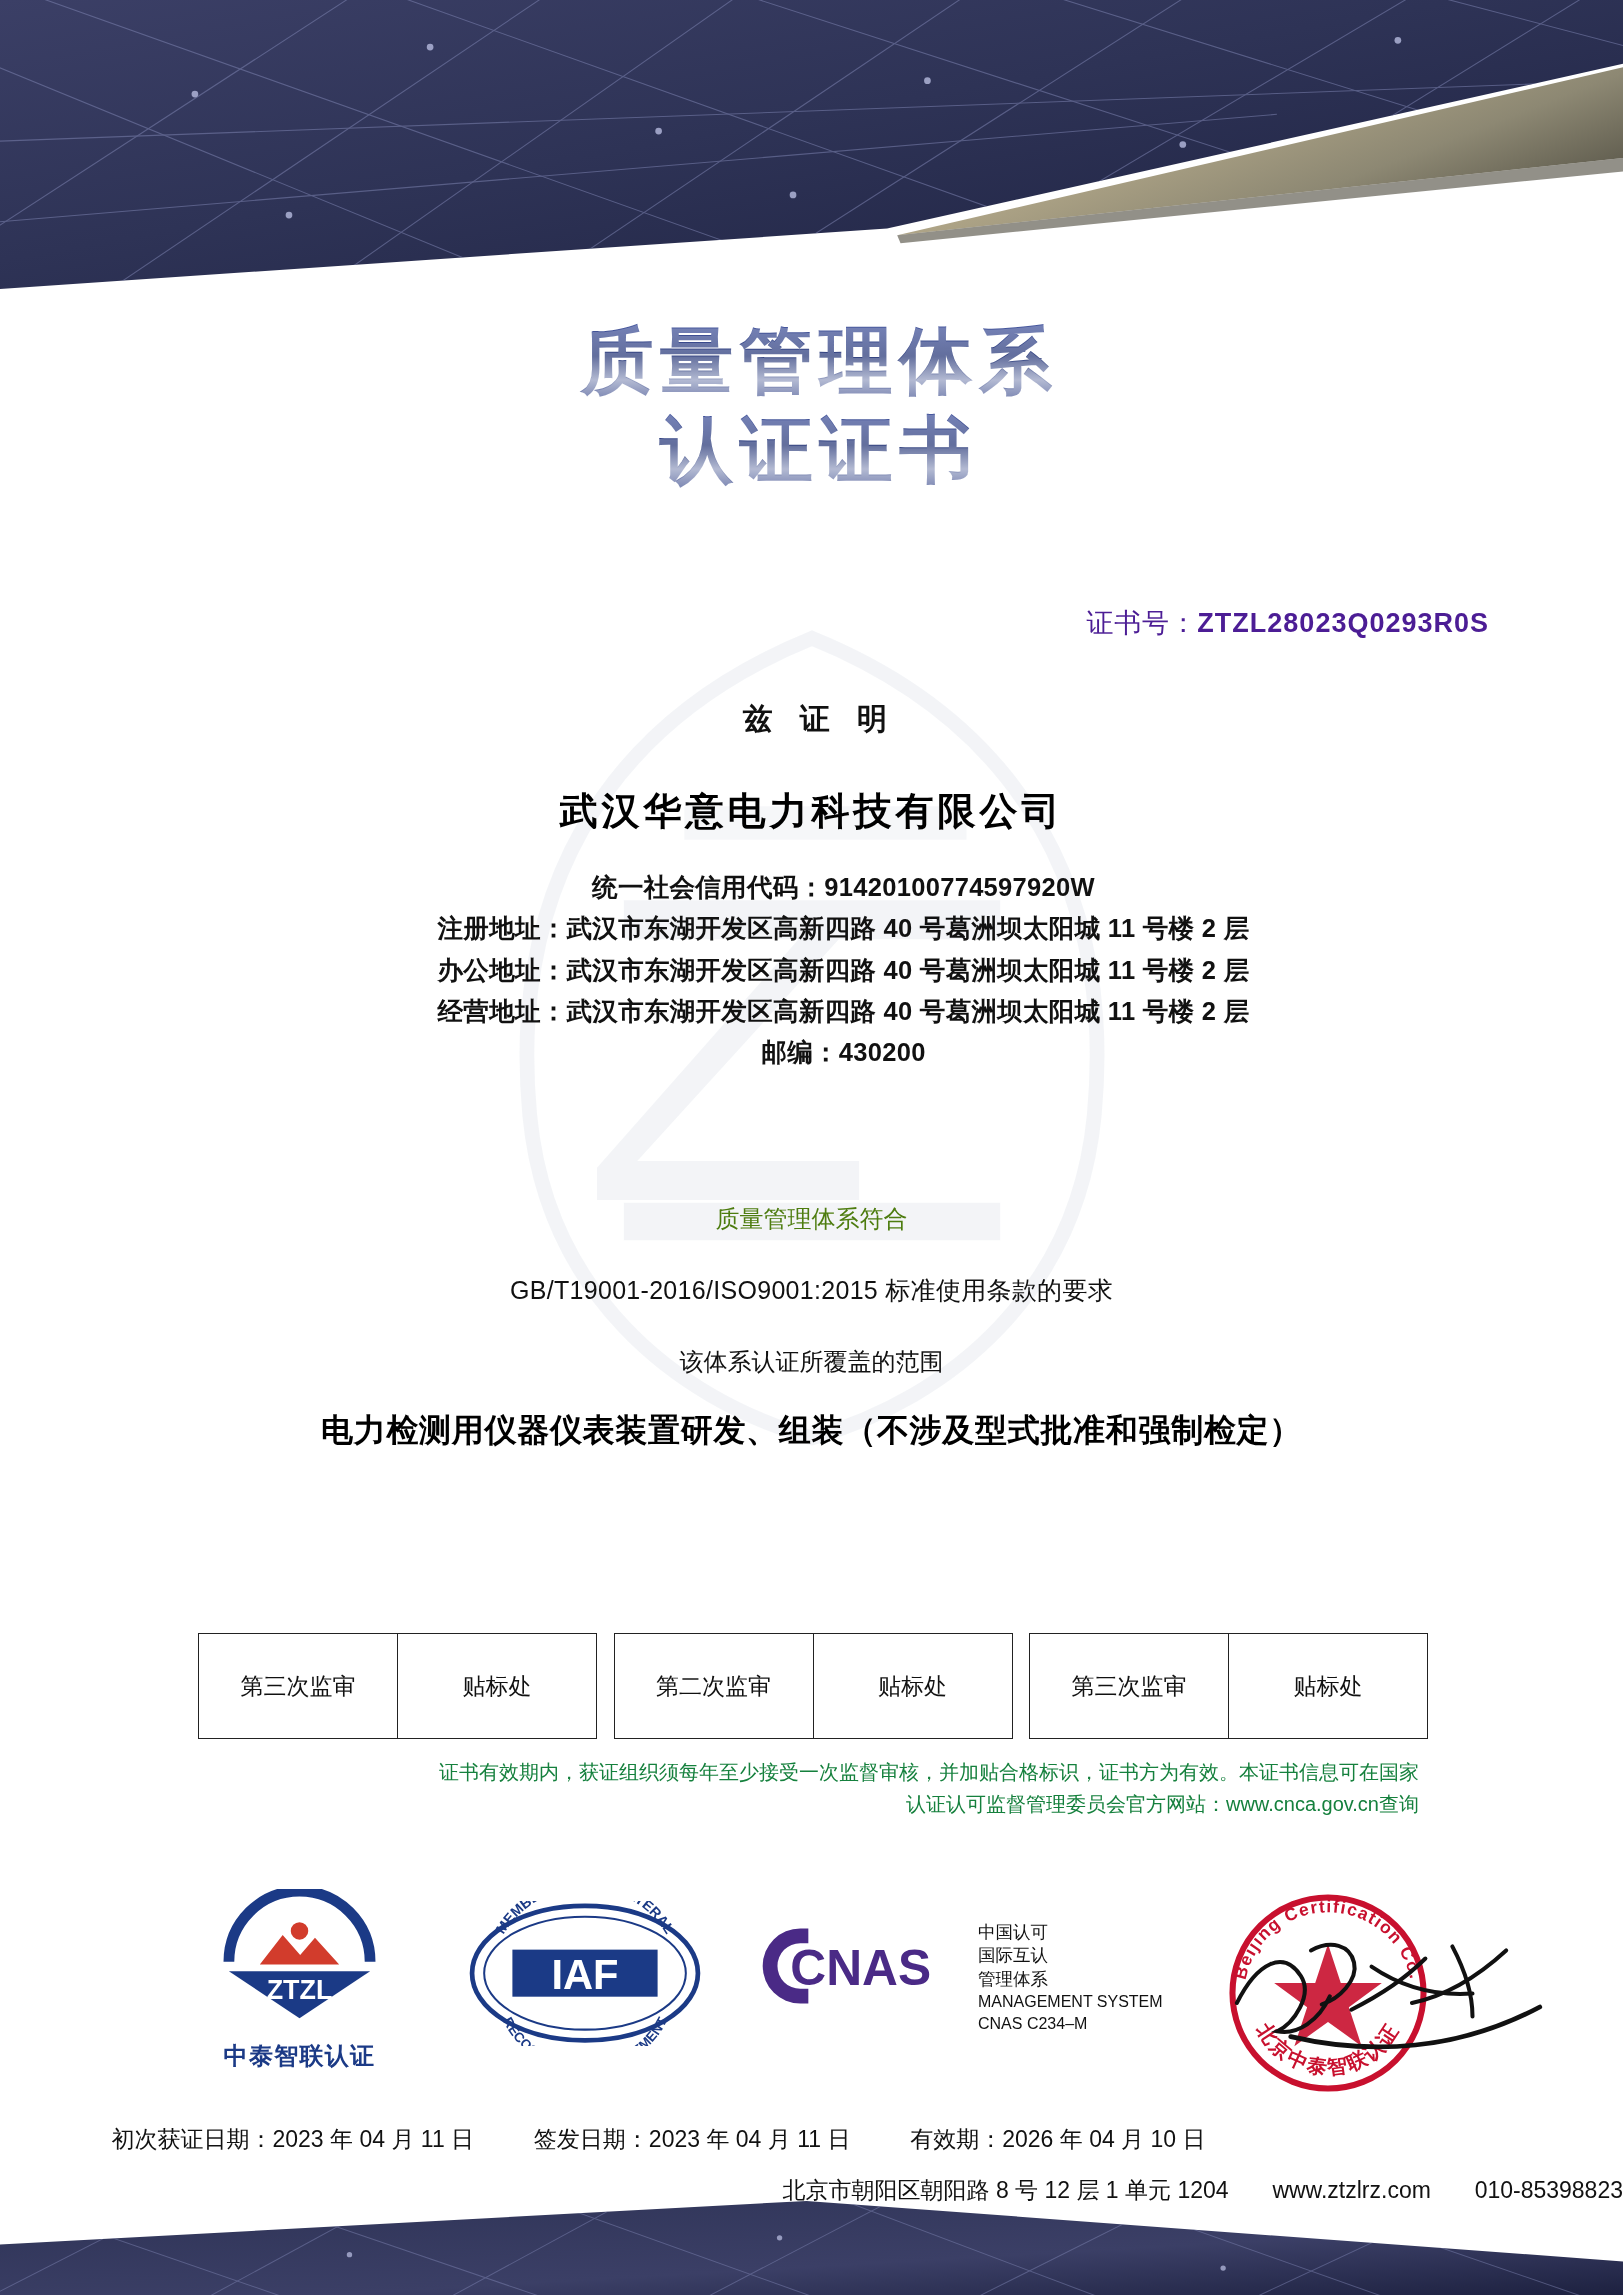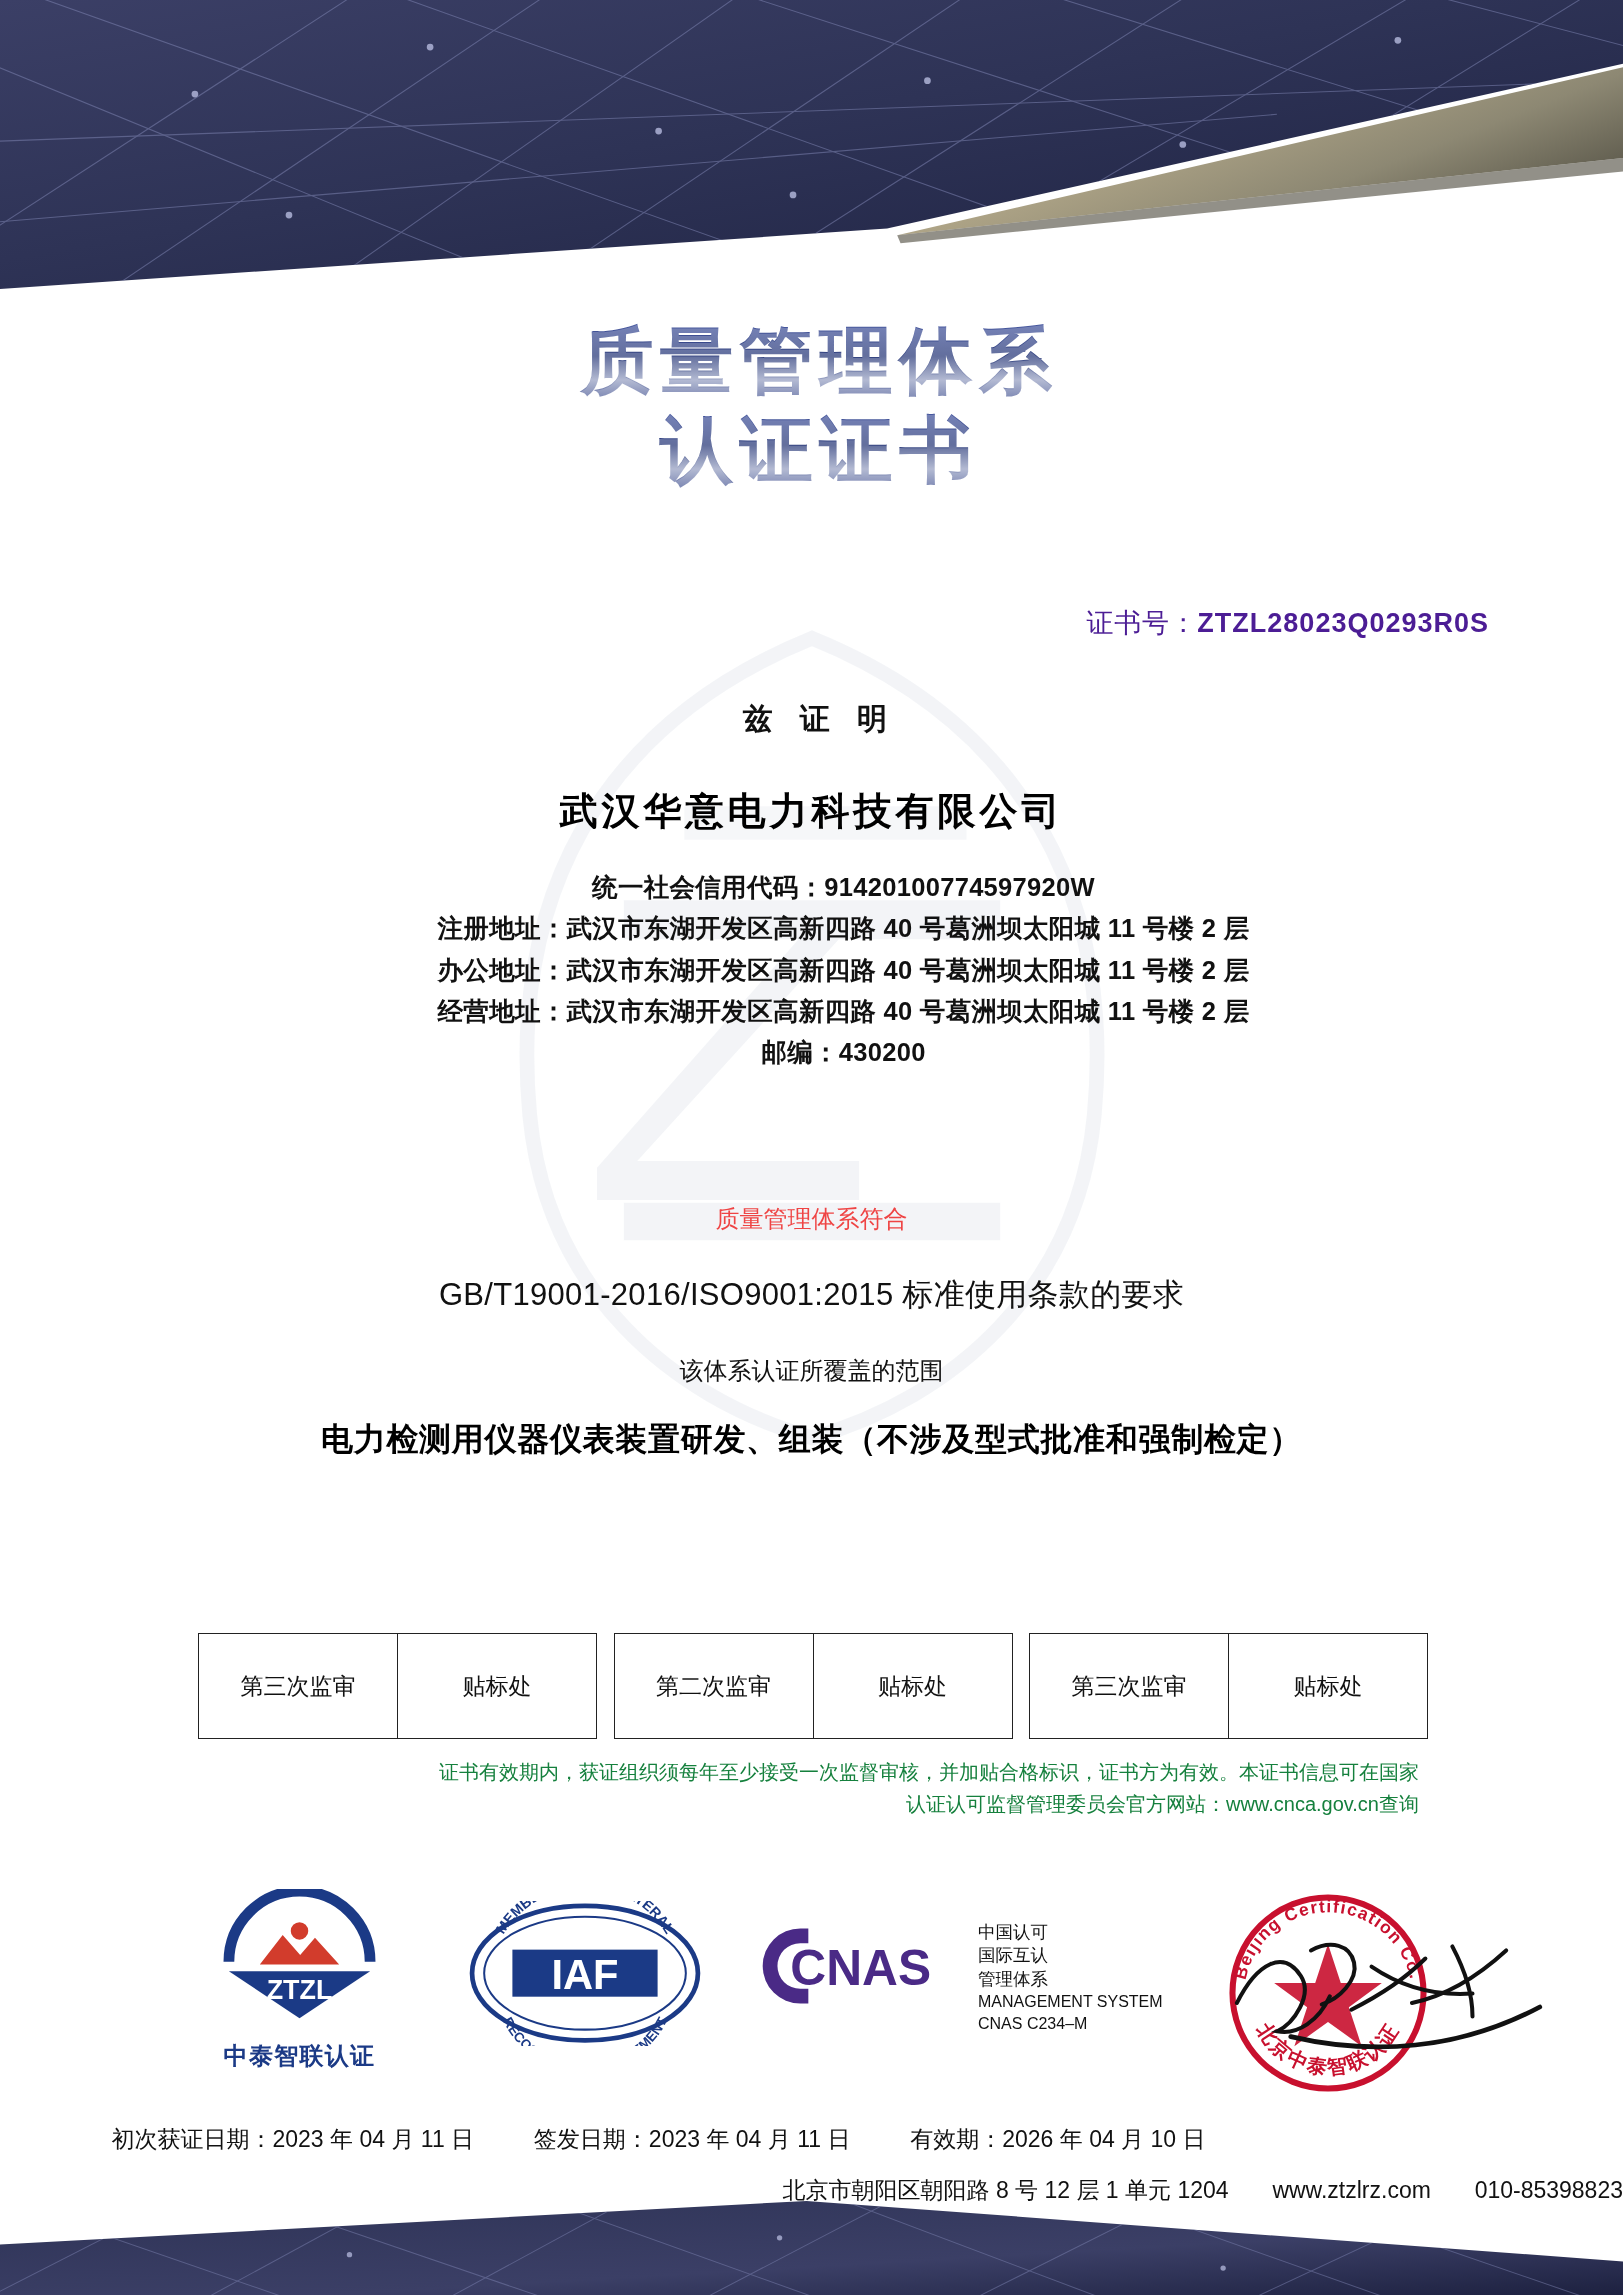--- a/index.html
+++ b/index.html
@@ -132,25 +132,25 @@
 
   .scope-block {
     position: absolute;
     left: 0;
     top: 1203px;
     width: 1623px;
     text-align: center;
   }
   .scope-small {
     font-size: 24px;
-    color: #ef4444;
+    color: #4d7c0f;
     margin-bottom: 39px;
   }
   .standard {
-    font-size: 31px;
+    font-size: 25px;
     color: #111;
     margin-bottom: 39px;
     letter-spacing: 0.3px;
   }
   .scope-label {
     font-size: 24px;
     color: #111;
     margin-bottom: 31px;
   }
   .scope-text {

